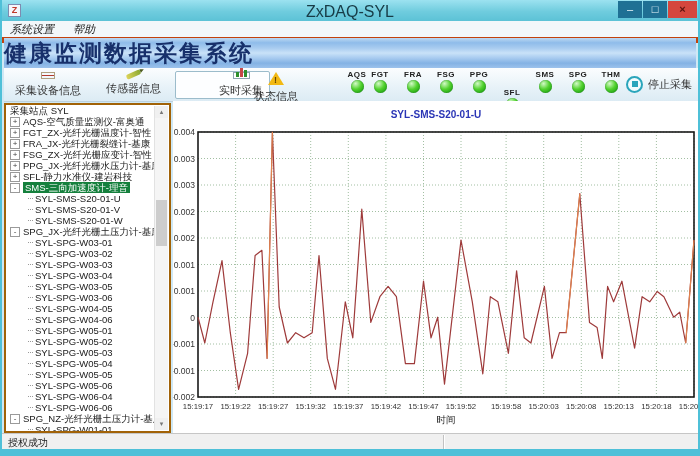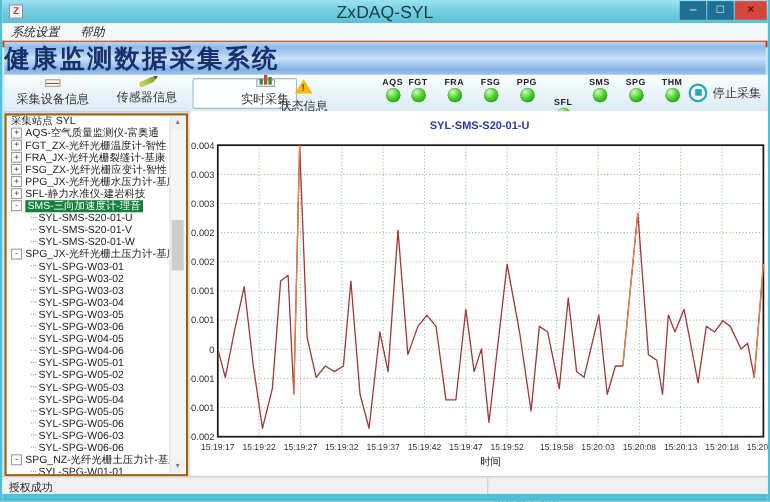--- a/index.html
+++ b/index.html
@@ -172,21 +172,21 @@
         <div class="trow lvl2"><span class="dash"></span><span class="tlabel">SYL-SPG-W03-05</span></div>
         <div class="trow lvl2"><span class="dash"></span><span class="tlabel">SYL-SPG-W03-06</span></div>
         <div class="trow lvl2"><span class="dash"></span><span class="tlabel">SYL-SPG-W04-05</span></div>
         <div class="trow lvl2"><span class="dash"></span><span class="tlabel">SYL-SPG-W04-06</span></div>
         <div class="trow lvl2"><span class="dash"></span><span class="tlabel">SYL-SPG-W05-01</span></div>
         <div class="trow lvl2"><span class="dash"></span><span class="tlabel">SYL-SPG-W05-02</span></div>
         <div class="trow lvl2"><span class="dash"></span><span class="tlabel">SYL-SPG-W05-03</span></div>
         <div class="trow lvl2"><span class="dash"></span><span class="tlabel">SYL-SPG-W05-04</span></div>
         <div class="trow lvl2"><span class="dash"></span><span class="tlabel">SYL-SPG-W05-05</span></div>
         <div class="trow lvl2"><span class="dash"></span><span class="tlabel">SYL-SPG-W05-06</span></div>
-        <div class="trow lvl2"><span class="dash"></span><span class="tlabel">SYL-SPG-W06-03</span></div>
+        <div class="trow lvl2"><span class="dash"></span><span class="tlabel">SYL-SPG-W06-04</span></div>
         <div class="trow lvl2"><span class="dash"></span><span class="tlabel">SYL-SPG-W06-06</span></div>
         <div class="trow lvl1"><span class="ebox">-</span><span class="tlabel">SPG_NZ-光纤光栅土压力计-基康</span></div>
         <div class="trow lvl2"><span class="dash"></span><span class="tlabel">SYL-SPG-W01-01</span></div>
       </div>
     <div class="vscroll">
       <div class="sbtn up">▴</div>
       <div class="sthumb"></div>
       <div class="sbtn down">▾</div>
     </div>
   </div>

